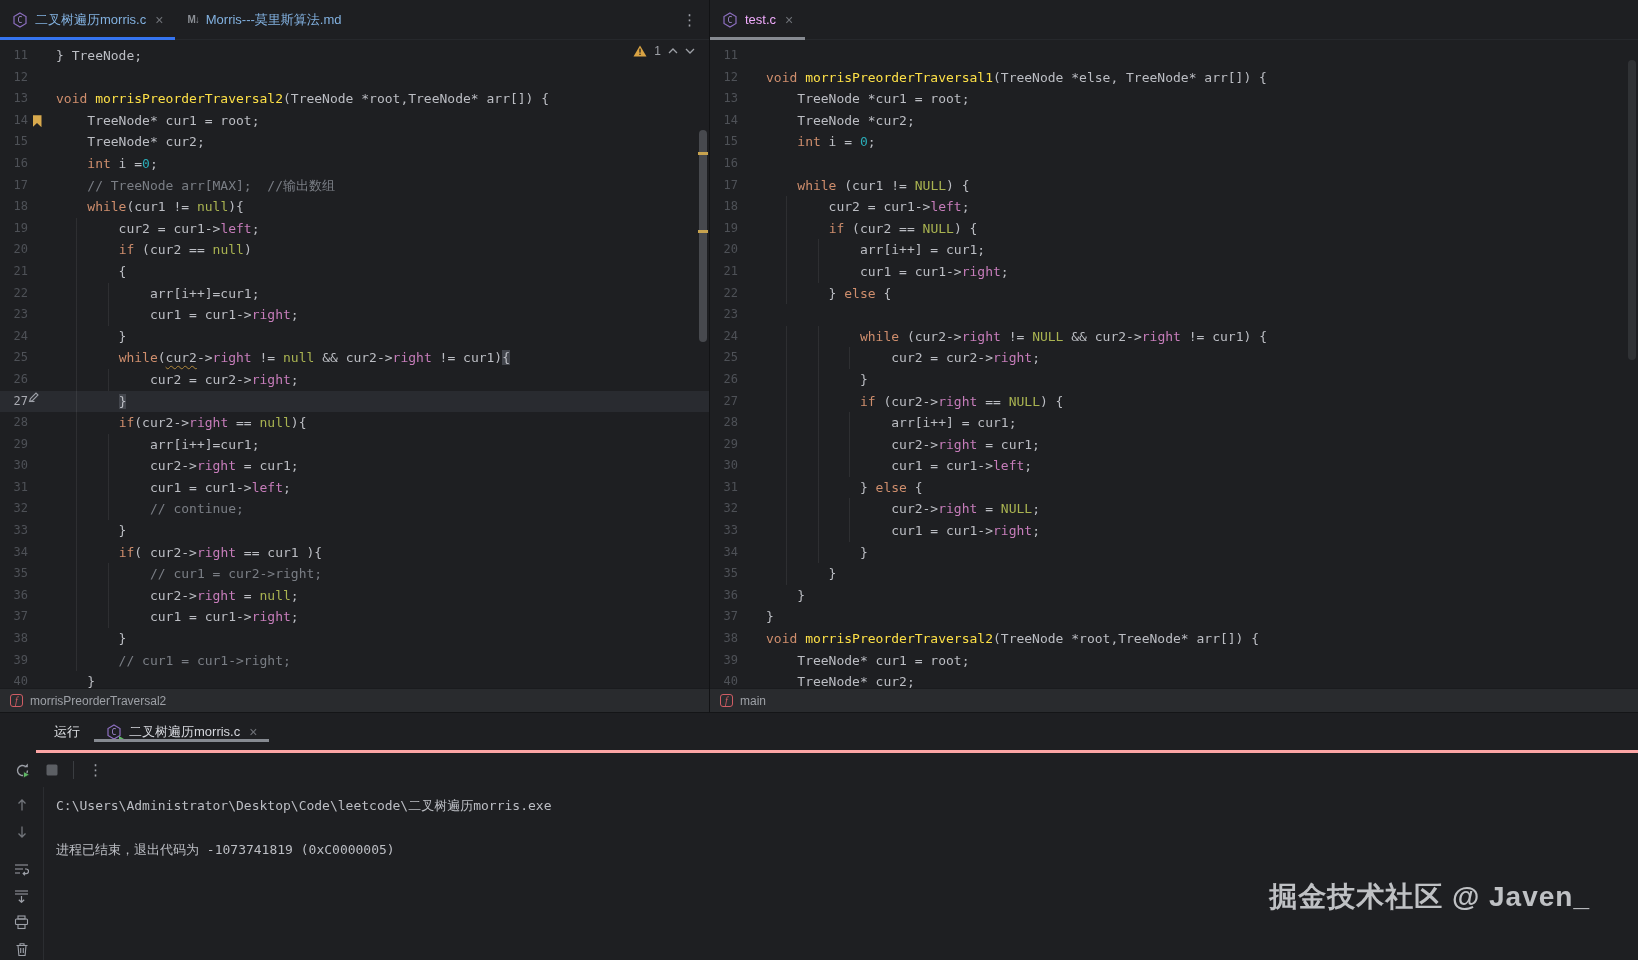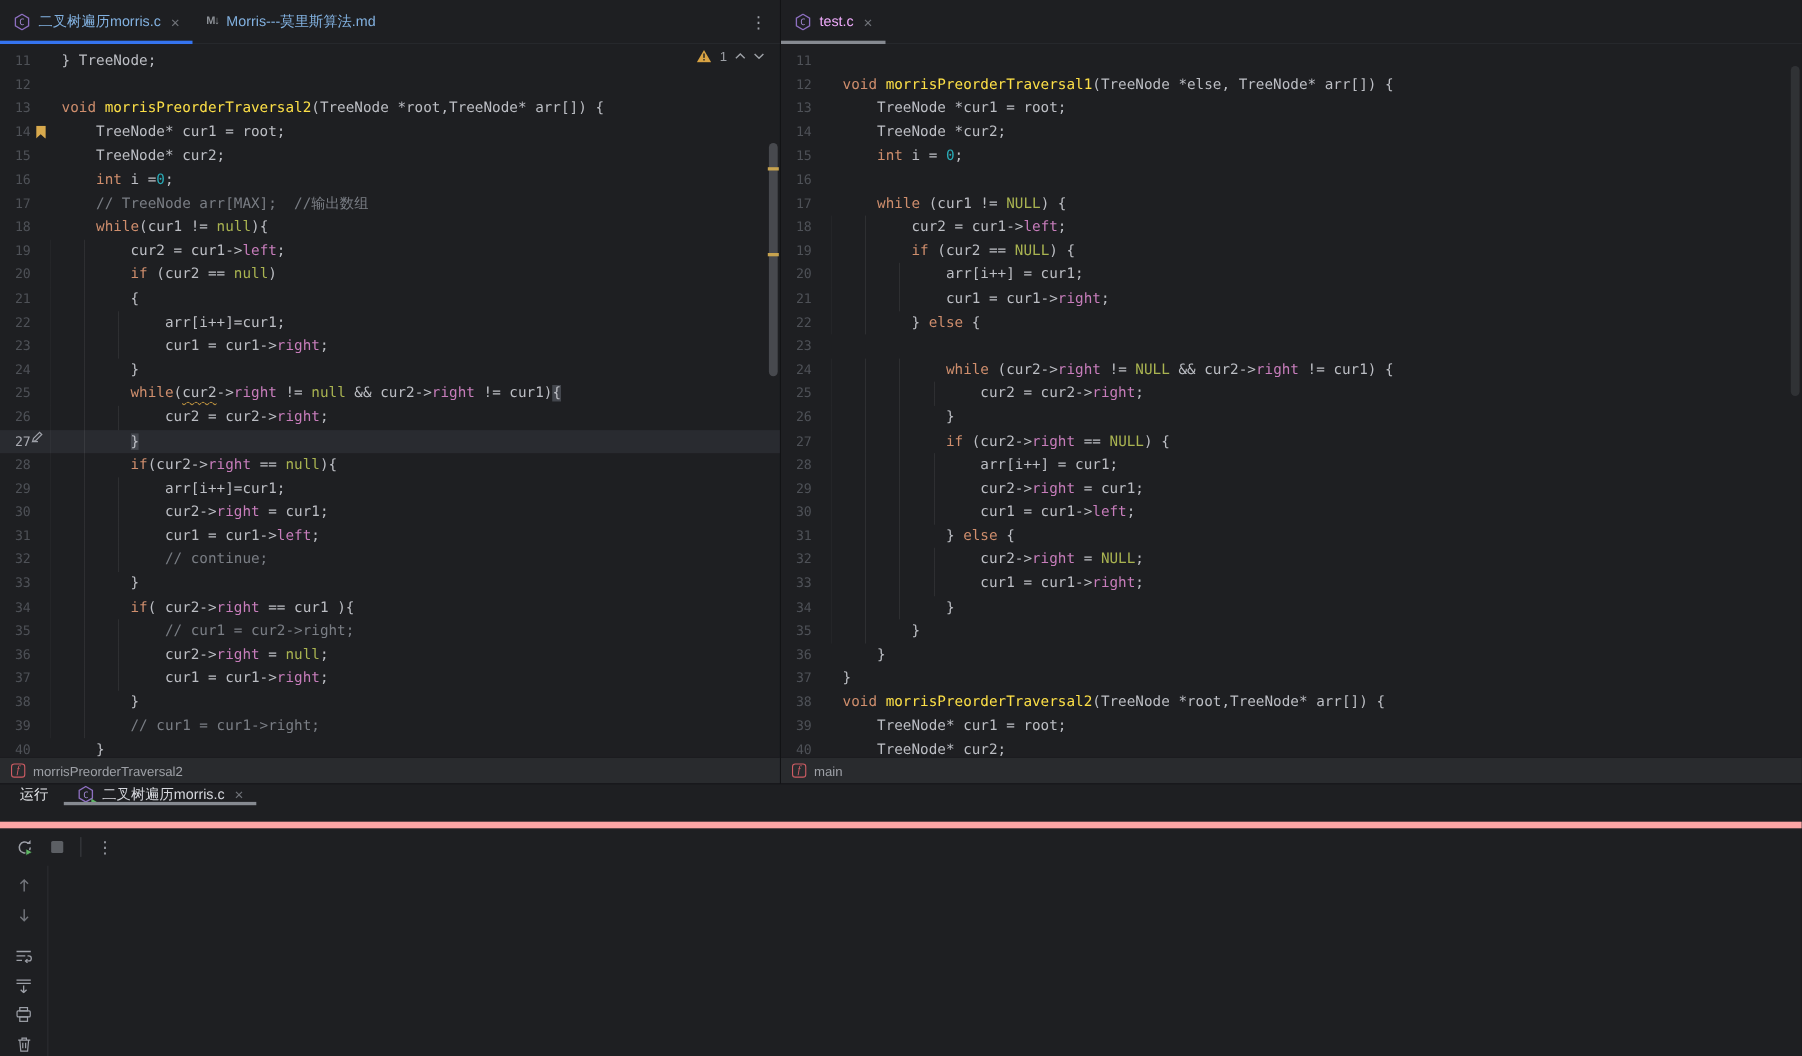--- a/index.html
+++ b/index.html
@@ -59,21 +59,21 @@
 
   
   .breadcrumb { height:24px; background:#292b2e; border-top:1px solid #1a1b1e;
                 display:flex; align-items:center; gap:7px; padding-left:10px; font-size:12px; color:#9da0a6; }
   .ficon { display:inline-flex; align-items:center; justify-content:center; width:13px; height:13px;
            border:1px solid #cf5d64; border-radius:3px; color:#cf5d64; font-size:10px;
            font-family:"Liberation Serif", serif; font-style:italic; }
 
   
   .bottom { height:248px; border-top:1px solid #141517; background:#1e1f22; display:flex; flex-direction:column; }
-  .bheader { height:40px; display:flex; align-items:flex-start; border-bottom:6px solid #fca5a5; font-size:13px; }
+  .bheader { height:40px; display:flex; align-items:center; border-bottom:3px solid #fca5a5; font-size:13px;margin-left:36px; }
   .btitle { display:flex; align-items:center; padding:0 14px 0 18px; color:#dfe1e5; }
   .btab { display:flex; align-items:center; gap:7px; padding:0 12px; position:relative; color:#d5d7dd; }
   .btab::after { content:""; position:absolute; left:0; right:0; bottom:-1px; height:3px; background:#868a91; }
   .runover { position:absolute; right:-2px; bottom:-2px; width:0; height:0;
              border-left:5px solid #5fb865; border-top:3px solid transparent; border-bottom:3px solid transparent; }
   .iconwrap { position:relative; display:inline-flex; }
 
   .btoolbar { height:34px; display:flex; align-items:center; gap:14px; padding-left:14px; }
   .vsep { width:1px; height:18px; background:#3a3d41; }
   .bbody { flex:1; display:flex; min-height:0; }
@@ -307,17 +307,18 @@
             </svg>
         </span>
         <span class="ticon">
           <svg width="14" height="15" viewBox="0 0 14 15">
               <path d="M1.5 3.5h11M5 3.5V1.8h4v1.7" fill="none" stroke="#9da0a8" stroke-width="1.1"></path>
               <path d="M3 3.5l.9 10h6.2l.9-10" fill="none" stroke="#9da0a8" stroke-width="1.1"></path>
               <path d="M5.7 6v5M8.3 6v5" fill="none" stroke="#9da0a8" stroke-width="1.1"></path>
             </svg>
         </span>
       </div>
-      <div class="console" id="console-lines"><div>&nbsp;</div></div>
+      <div class="console" id="console-lines"><div>C:\Users\Administrator\Desktop\Code\leetcode\二叉树遍历morris.exe</div><div>&nbsp;</div><div>进程已结束，退出代码为 -1073741819 (0xC0000005)</div></div>
     </div>
   </div>
 
+  <div class="watermark">掘金技术社区 @ Javen_</div>
 </div>
 
 </body></html>

